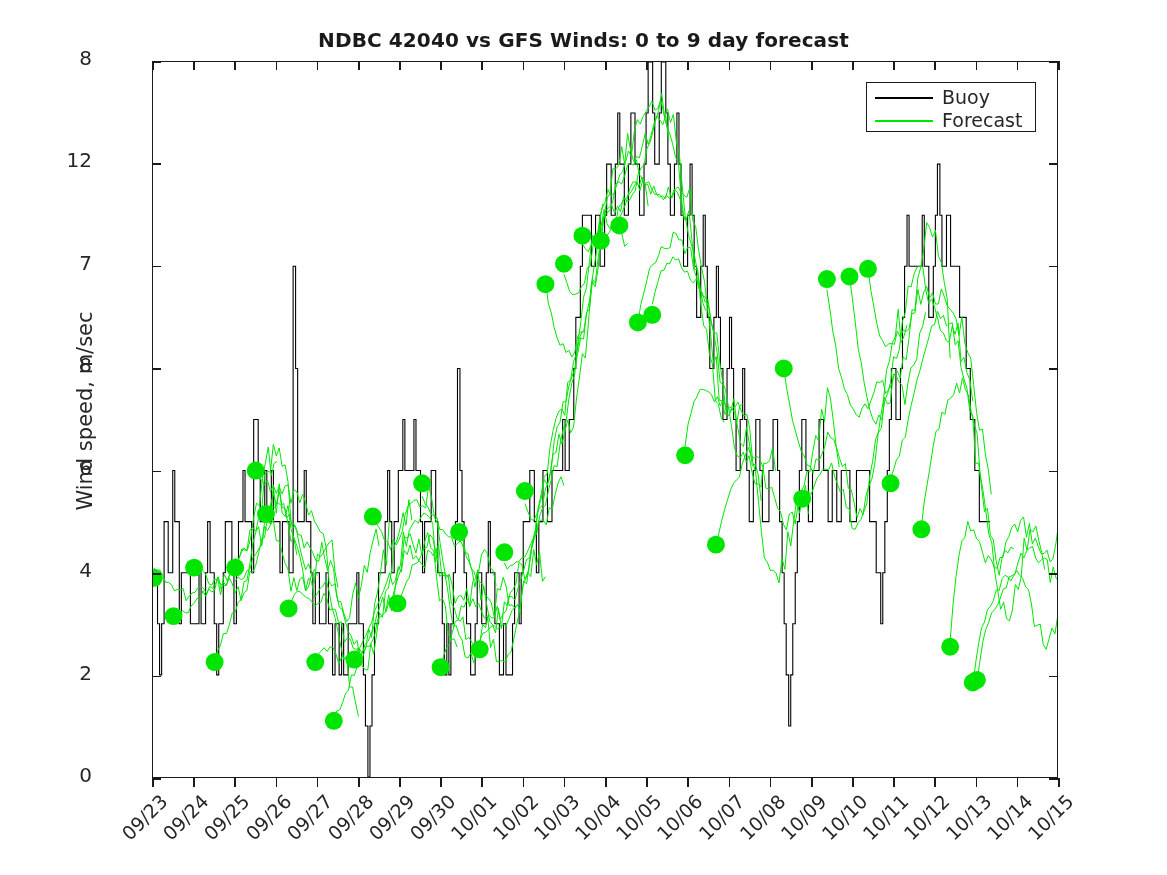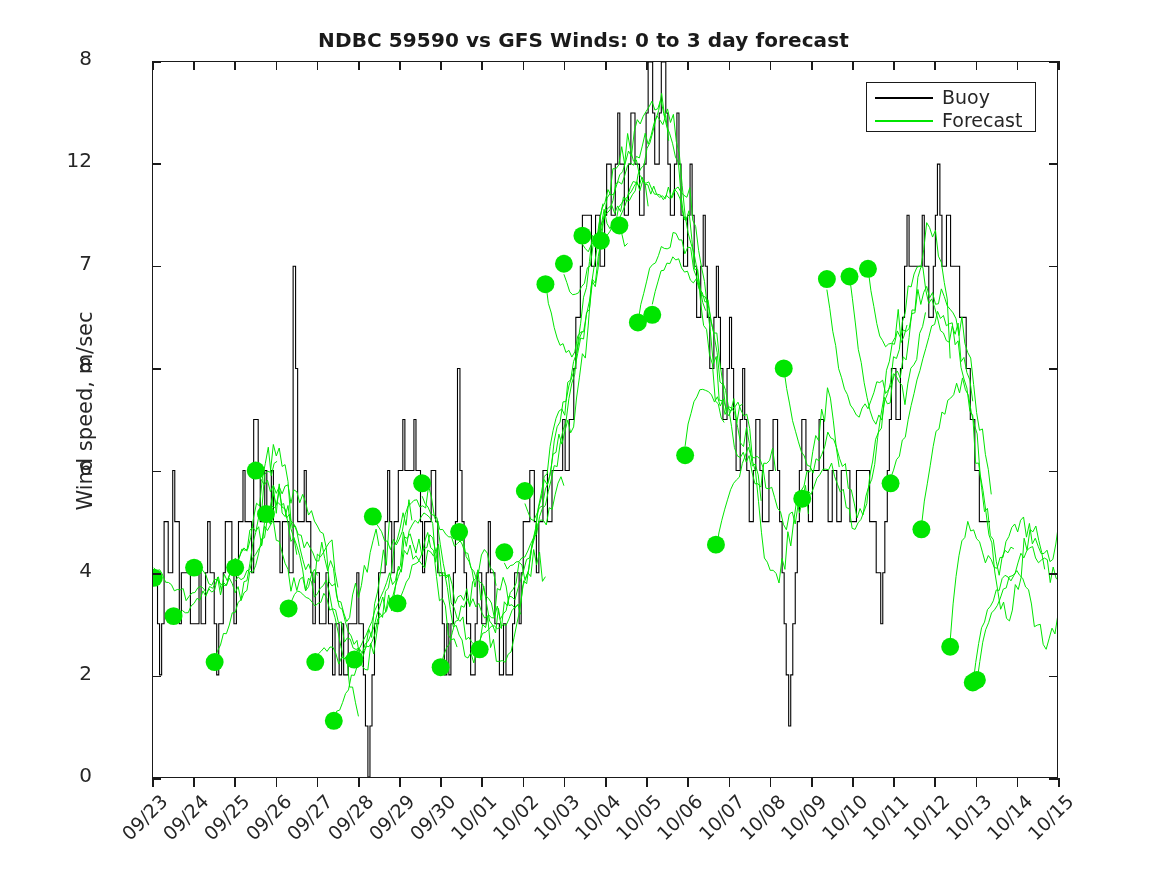--- a/index.html
+++ b/index.html
@@ -48,21 +48,21 @@
   }
   .legend-row{display:flex;align-items:center;height:23px;}
   .legend-swatch{width:58px;height:0;border-top-width:2px;border-top-style:solid;margin-right:9px;flex:0 0 auto;}
   .legend-text{font-size:19px;color:#262626;line-height:1;white-space:nowrap;}
 </style>
 </head>
 <body>
 
 <div id="figure">
 
-  <div id="chart-title">NDBC 59590 vs GFS Winds: 0 to 3 day forecast</div>
+  <div id="chart-title">NDBC 42040 vs GFS Winds: 0 to 9 day forecast</div>
 
   <div id="y-axis-label">Wind speed, m/sec</div>
 
   <div id="plot-area">
     <svg id="plot-svg" viewBox="0 0 906 717" preserveAspectRatio="none">
       <g id="series-buoy">
           <path d="M0.00,512.14L2.06,512.14L2.06,512.14L4.53,512.14L4.53,563.36L6.59,563.36L6.59,614.57L8.65,614.57L8.65,563.36L11.12,563.36L11.12,460.93L13.18,460.93L13.18,460.93L15.24,460.93L15.24,512.14L17.71,512.14L17.71,512.14L19.77,512.14L19.77,409.71L21.83,409.71L21.83,460.93L24.30,460.93L24.30,460.93L26.36,460.93L26.36,563.36L28.42,563.36L28.42,512.14L30.89,512.14L30.89,512.14L32.95,512.14L32.95,512.14L35.00,512.14L35.00,512.14L37.48,512.14L37.48,563.36L39.53,563.36L39.53,563.36L41.59,563.36L41.59,563.36L44.06,563.36L44.06,563.36L46.12,563.36L46.12,512.14L48.18,512.14L48.18,563.36L50.65,563.36L50.65,563.36L52.71,563.36L52.71,512.14L54.77,512.14L54.77,460.93L57.24,460.93L57.24,512.14L59.30,512.14L59.30,512.14L61.36,512.14L61.36,563.36L63.83,563.36L63.83,614.57L65.89,614.57L65.89,563.36L67.95,563.36L67.95,563.36L70.42,563.36L70.42,512.14L72.48,512.14L72.48,460.93L74.54,460.93L74.54,460.93L77.01,460.93L77.01,460.93L79.07,460.93L79.07,512.14L81.13,512.14L81.13,563.36L83.60,563.36L83.60,512.14L85.66,512.14L85.66,460.93L87.72,460.93L87.72,460.93L90.19,460.93L90.19,409.71L92.25,409.71L92.25,460.93L94.31,460.93L94.31,460.93L96.78,460.93L96.78,460.93L98.84,460.93L98.84,512.14L100.90,512.14L100.90,358.50L103.37,358.50L103.37,358.50L105.43,358.50L105.43,409.71L107.48,409.71L107.48,460.93L109.96,460.93L109.96,460.93L112.01,460.93L112.01,409.71L114.07,409.71L114.07,460.93L116.54,460.93L116.54,460.93L118.60,460.93L118.60,409.71L120.66,409.71L120.66,460.93L123.13,460.93L123.13,460.93L125.19,460.93L125.19,460.93L127.25,460.93L127.25,512.14L129.72,512.14L129.72,460.93L131.78,460.93L131.78,460.93L133.84,460.93L133.84,460.93L136.31,460.93L136.31,512.14L138.37,512.14L138.37,512.14L140.43,512.14L140.43,204.86L142.90,204.86L142.90,307.29L144.96,307.29L144.96,460.93L147.02,460.93L147.02,460.93L149.49,460.93L149.49,460.93L151.55,460.93L151.55,409.71L153.61,409.71L153.61,460.93L156.08,460.93L156.08,460.93L158.14,460.93L158.14,512.14L160.20,512.14L160.20,563.36L162.67,563.36L162.67,512.14L164.73,512.14L164.73,512.14L166.79,512.14L166.79,563.36L169.26,563.36L169.26,563.36L171.32,563.36L171.32,563.36L173.38,563.36L173.38,512.14L175.85,512.14L175.85,563.36L177.91,563.36L177.91,563.36L179.96,563.36L179.96,614.57L182.44,614.57L182.44,563.36L184.49,563.36L184.49,563.36L186.55,563.36L186.55,614.57L189.02,614.57L189.02,563.36L191.08,563.36L191.08,614.57L193.14,614.57L193.14,614.57L195.61,614.57L195.61,563.36L197.67,563.36L197.67,563.36L199.73,563.36L199.73,563.36L202.20,563.36L202.20,563.36L204.26,563.36L204.26,512.14L206.32,512.14L206.32,563.36L208.79,563.36L208.79,563.36L210.85,563.36L210.85,614.57L212.91,614.57L212.91,665.79L215.38,665.79L215.38,717.00L217.44,717.00L217.44,665.79L219.50,665.79L219.50,614.57L221.97,614.57L221.97,563.36L224.03,563.36L224.03,563.36L226.09,563.36L226.09,512.14L228.56,512.14L228.56,512.14L230.62,512.14L230.62,512.14L232.68,512.14L232.68,460.93L235.15,460.93L235.15,409.71L237.21,409.71L237.21,460.93L239.27,460.93L239.27,512.14L241.74,512.14L241.74,460.93L243.80,460.93L243.80,460.93L245.86,460.93L245.86,409.71L248.33,409.71L248.33,409.71L250.39,409.71L250.39,358.50L252.44,358.50L252.44,409.71L254.92,409.71L254.92,409.71L256.97,409.71L256.97,409.71L259.03,409.71L259.03,409.71L261.50,409.71L261.50,358.50L263.56,358.50L263.56,409.71L265.62,409.71L265.62,409.71L268.09,409.71L268.09,460.93L270.15,460.93L270.15,512.14L272.21,512.14L272.21,460.93L274.68,460.93L274.68,460.93L276.74,460.93L276.74,460.93L278.80,460.93L278.80,409.71L281.27,409.71L281.27,409.71L283.33,409.71L283.33,460.93L285.39,460.93L285.39,512.14L287.86,512.14L287.86,512.14L289.92,512.14L289.92,563.36L291.98,563.36L291.98,614.57L294.45,614.57L294.45,563.36L296.51,563.36L296.51,614.57L298.57,614.57L298.57,563.36L301.04,563.36L301.04,512.14L303.10,512.14L303.10,460.93L305.16,460.93L305.16,307.29L307.63,307.29L307.63,409.71L309.69,409.71L309.69,460.93L311.75,460.93L311.75,512.14L314.22,512.14L314.22,563.36L316.28,563.36L316.28,563.36L318.34,563.36L318.34,614.57L320.81,614.57L320.81,614.57L322.87,614.57L322.87,563.36L324.92,563.36L324.92,512.14L327.40,512.14L327.40,512.14L329.45,512.14L329.45,563.36L331.51,563.36L331.51,563.36L333.98,563.36L333.98,512.14L336.04,512.14L336.04,460.93L338.10,460.93L338.10,512.14L340.57,512.14L340.57,512.14L342.63,512.14L342.63,563.36L344.69,563.36L344.69,563.36L347.16,563.36L347.16,614.57L349.22,614.57L349.22,614.57L351.28,614.57L351.28,563.36L353.75,563.36L353.75,614.57L355.81,614.57L355.81,614.57L357.87,614.57L357.87,614.57L360.34,614.57L360.34,563.36L362.40,563.36L362.40,512.14L364.46,512.14L364.46,512.14L366.93,512.14L366.93,563.36L368.99,563.36L368.99,512.14L371.05,512.14L371.05,460.93L373.52,460.93L373.52,460.93L375.58,460.93L375.58,460.93L377.64,460.93L377.64,409.71L380.11,409.71L380.11,409.71L382.17,409.71L382.17,460.93L384.23,460.93L384.23,512.14L386.70,512.14L386.70,460.93L388.76,460.93L388.76,460.93L390.82,460.93L390.82,409.71L393.29,409.71L393.29,409.71L395.35,409.71L395.35,460.93L397.40,460.93L397.40,460.93L399.88,460.93L399.88,409.71L401.93,409.71L401.93,409.71L403.99,409.71L403.99,409.71L406.46,409.71L406.46,409.71L408.52,409.71L408.52,409.71L410.58,409.71L410.58,358.50L413.05,358.50L413.05,409.71L415.11,409.71L415.11,409.71L417.17,409.71L417.17,358.50L419.64,358.50L419.64,358.50L421.70,358.50L421.70,307.29L423.76,307.29L423.76,256.07L426.23,256.07L426.23,256.07L428.29,256.07L428.29,204.86L430.35,204.86L430.35,153.64L432.82,153.64L432.82,153.64L434.88,153.64L434.88,153.64L436.94,153.64L436.94,153.64L439.41,153.64L439.41,204.86L441.47,204.86L441.47,204.86L443.53,204.86L443.53,153.64L446.00,153.64L446.00,153.64L448.06,153.64L448.06,204.86L450.12,204.86L450.12,204.86L452.59,204.86L452.59,153.64L454.65,153.64L454.65,102.43L456.71,102.43L456.71,102.43L459.18,102.43L459.18,153.64L461.24,153.64L461.24,153.64L463.30,153.64L463.30,102.43L465.77,102.43L465.77,51.21L467.83,51.21L467.83,102.43L469.88,102.43L469.88,102.43L472.36,102.43L472.36,153.64L474.41,153.64L474.41,153.64L476.47,153.64L476.47,102.43L478.94,102.43L478.94,51.21L481.00,51.21L481.00,51.21L483.06,51.21L483.06,102.43L485.53,102.43L485.53,102.43L487.59,102.43L487.59,153.64L489.65,153.64L489.65,153.64L492.12,153.64L492.12,102.43L494.18,102.43L494.18,51.21L496.24,51.21L496.24,0.00L498.71,0.00L498.71,0.00L500.77,0.00L500.77,51.21L502.83,51.21L502.83,102.43L505.30,102.43L505.30,102.43L507.36,102.43L507.36,51.21L509.42,51.21L509.42,0.00L511.89,0.00L511.89,0.00L513.95,0.00L513.95,51.21L516.01,51.21L516.01,102.43L518.48,102.43L518.48,153.64L520.54,153.64L520.54,153.64L522.60,153.64L522.60,102.43L525.07,102.43L525.07,51.21L527.13,51.21L527.13,102.43L529.19,102.43L529.19,153.64L531.66,153.64L531.66,204.86L533.72,204.86L533.72,204.86L535.78,204.86L535.78,153.64L538.25,153.64L538.25,102.43L540.31,102.43L540.31,153.64L542.36,153.64L542.36,204.86L544.84,204.86L544.84,256.07L546.89,256.07L546.89,256.07L548.95,256.07L548.95,204.86L551.42,204.86L551.42,153.64L553.48,153.64L553.48,204.86L555.54,204.86L555.54,256.07L558.01,256.07L558.01,307.29L560.07,307.29L560.07,307.29L562.13,307.29L562.13,256.07L564.60,256.07L564.60,204.86L566.66,204.86L566.66,256.07L568.72,256.07L568.72,307.29L571.19,307.29L571.19,358.50L573.25,358.50L573.25,358.50L575.31,358.50L575.31,307.29L577.78,307.29L577.78,256.07L579.84,256.07L579.84,307.29L581.90,307.29L581.90,358.50L584.37,358.50L584.37,409.71L586.43,409.71L586.43,409.71L588.49,409.71L588.49,358.50L590.96,358.50L590.96,307.29L593.02,307.29L593.02,358.50L595.08,358.50L595.08,409.71L597.55,409.71L597.55,460.93L599.61,460.93L599.61,460.93L601.67,460.93L601.67,409.71L604.14,409.71L604.14,358.50L606.20,358.50L606.20,358.50L608.26,358.50L608.26,409.71L610.73,409.71L610.73,460.93L612.79,460.93L612.79,460.93L614.84,460.93L614.84,460.93L617.32,460.93L617.32,409.71L619.37,409.71L619.37,409.71L621.43,409.71L621.43,358.50L623.90,358.50L623.90,358.50L625.96,358.50L625.96,409.71L628.02,409.71L628.02,460.93L630.49,460.93L630.49,512.14L632.55,512.14L632.55,563.36L634.61,563.36L634.61,614.57L637.08,614.57L637.08,665.79L639.14,665.79L639.14,614.57L641.20,614.57L641.20,563.36L643.67,563.36L643.67,512.14L645.73,512.14L645.73,460.93L647.79,460.93L647.79,409.71L650.26,409.71L650.26,358.50L652.32,358.50L652.32,358.50L654.38,358.50L654.38,409.71L656.85,409.71L656.85,460.93L658.91,460.93L658.91,460.93L660.97,460.93L660.97,409.71L663.44,409.71L663.44,409.71L665.50,409.71L665.50,409.71L667.56,409.71L667.56,358.50L670.03,358.50L670.03,358.50L672.09,358.50L672.09,409.71L674.15,409.71L674.15,409.71L676.62,409.71L676.62,460.93L678.68,460.93L678.68,460.93L680.74,460.93L680.74,409.71L683.21,409.71L683.21,409.71L685.27,409.71L685.27,460.93L687.32,460.93L687.32,460.93L689.80,460.93L689.80,409.71L691.85,409.71L691.85,409.71L693.91,409.71L693.91,409.71L696.38,409.71L696.38,409.71L698.44,409.71L698.44,460.93L700.50,460.93L700.50,460.93L702.97,460.93L702.97,460.93L705.03,460.93L705.03,409.71L707.09,409.71L707.09,409.71L709.56,409.71L709.56,409.71L711.62,409.71L711.62,409.71L713.68,409.71L713.68,409.71L716.15,409.71L716.15,409.71L718.21,409.71L718.21,460.93L720.27,460.93L720.27,460.93L722.74,460.93L722.74,460.93L724.80,460.93L724.80,512.14L726.86,512.14L726.86,512.14L729.33,512.14L729.33,563.36L731.39,563.36L731.39,512.14L733.45,512.14L733.45,460.93L735.92,460.93L735.92,409.71L737.98,409.71L737.98,358.50L740.04,358.50L740.04,307.29L742.51,307.29L742.51,307.29L744.57,307.29L744.57,358.50L746.63,358.50L746.63,358.50L749.10,358.50L749.10,307.29L751.16,307.29L751.16,256.07L753.22,256.07L753.22,204.86L755.69,204.86L755.69,153.64L757.75,153.64L757.75,204.86L759.80,204.86L759.80,204.86L762.28,204.86L762.28,204.86L764.33,204.86L764.33,204.86L766.39,204.86L766.39,204.86L768.86,204.86L768.86,204.86L770.92,204.86L770.92,153.64L772.98,153.64L772.98,204.86L775.45,204.86L775.45,204.86L777.51,204.86L777.51,256.07L779.57,256.07L779.57,256.07L782.04,256.07L782.04,204.86L784.10,204.86L784.10,153.64L786.16,153.64L786.16,102.43L788.63,102.43L788.63,153.64L790.69,153.64L790.69,204.86L792.75,204.86L792.75,204.86L795.22,204.86L795.22,153.64L797.28,153.64L797.28,153.64L799.34,153.64L799.34,204.86L801.81,204.86L801.81,204.86L803.87,204.86L803.87,204.86L805.93,204.86L805.93,204.86L808.40,204.86L808.40,256.07L810.46,256.07L810.46,256.07L812.52,256.07L812.52,256.07L814.99,256.07L814.99,307.29L817.05,307.29L817.05,307.29L819.11,307.29L819.11,358.50L821.58,358.50L821.58,358.50L823.64,358.50L823.64,409.71L825.70,409.71L825.70,409.71L828.17,409.71L828.17,460.93L830.23,460.93L830.23,460.93L832.28,460.93L832.28,460.93L834.76,460.93L834.76,460.93L836.81,460.93L836.81,460.93L838.87,460.93LNaN,512.14LNaN,512.14LNaN,512.14LNaN,512.14LNaN,512.14LNaN,512.14LNaN,512.14LNaN,512.14LNaN,460.93LNaN,460.93LNaN,460.93LNaN,460.93LNaN,512.14LNaN,512.14LNaN,512.14LNaN,512.14LNaN,563.36LNaN,563.36LNaN,563.36LNaN,563.36LNaN,512.14LNaN,512.14LNaN,512.14LNaN,512.14LNaN,563.36LNaN,563.36LNaN,614.57LNaN,614.57LNaN,614.57LNaN,614.57LNaN,563.36LNaN,563.36LNaN,563.36LNaN,563.36LNaN,614.57LNaN,614.57LNaN,614.57LNaN,614.57LNaN,665.79LNaN,665.79LNaN,665.79LNaN,665.79LNaN,614.57LNaN,614.57LNaN,614.57LNaN,614.57LNaN,563.36LNaN,563.36LNaN,563.36LNaN,563.36LNaN,614.57LNaN,614.57LNaN,614.57LNaN,614.57LNaN,563.36LNaN,563.36LNaN,563.36LNaN,563.36LNaN,563.36LNaN,563.36LNaN,563.36LNaN,563.36LNaN,512.14LNaN,512.14LNaN,512.14LNaN,512.14LNaN,563.36LNaN,563.36LNaN,563.36LNaN,563.36LNaN,563.36LNaN,563.36LNaN,512.14LNaN,512.14LNaN,512.14LNaN,512.14LNaN,512.14LNaN,512.14" fill="none" stroke="#000000" stroke-width="1.1"></path>
         </g>
       <g id="series-forecast">
           <path d="M0.82,507.16L3.77,510.11L6.71,509.21L9.65,514.20L12.59,521.66L15.53,521.96L18.47,524.11L21.41,530.32L24.36,528.95L27.30,529.30L30.24,528.06L33.18,540.17L36.12,535.88L39.06,532.48L42.01,531.99L44.95,527.20L47.89,525.75L50.83,528.15L53.77,533.36L56.71,525.94L59.65,527.74L62.60,523.10L65.54,516.25L68.48,529.57L71.42,513.73L74.36,520.12L77.30,512.52L80.25,501.81L83.19,512.38L86.13,497.78L89.07,488.39L92.01,489.61L94.95,488.54L97.90,477.20L100.84,456.58L103.78,442.44L106.72,445.23L109.66,417.26L112.60,402.45L115.54,386.29L118.49,414.97L121.43,402.46L124.37,400.46" fill="none" stroke="#00e500" stroke-width="1" stroke-linejoin="round"></path>

